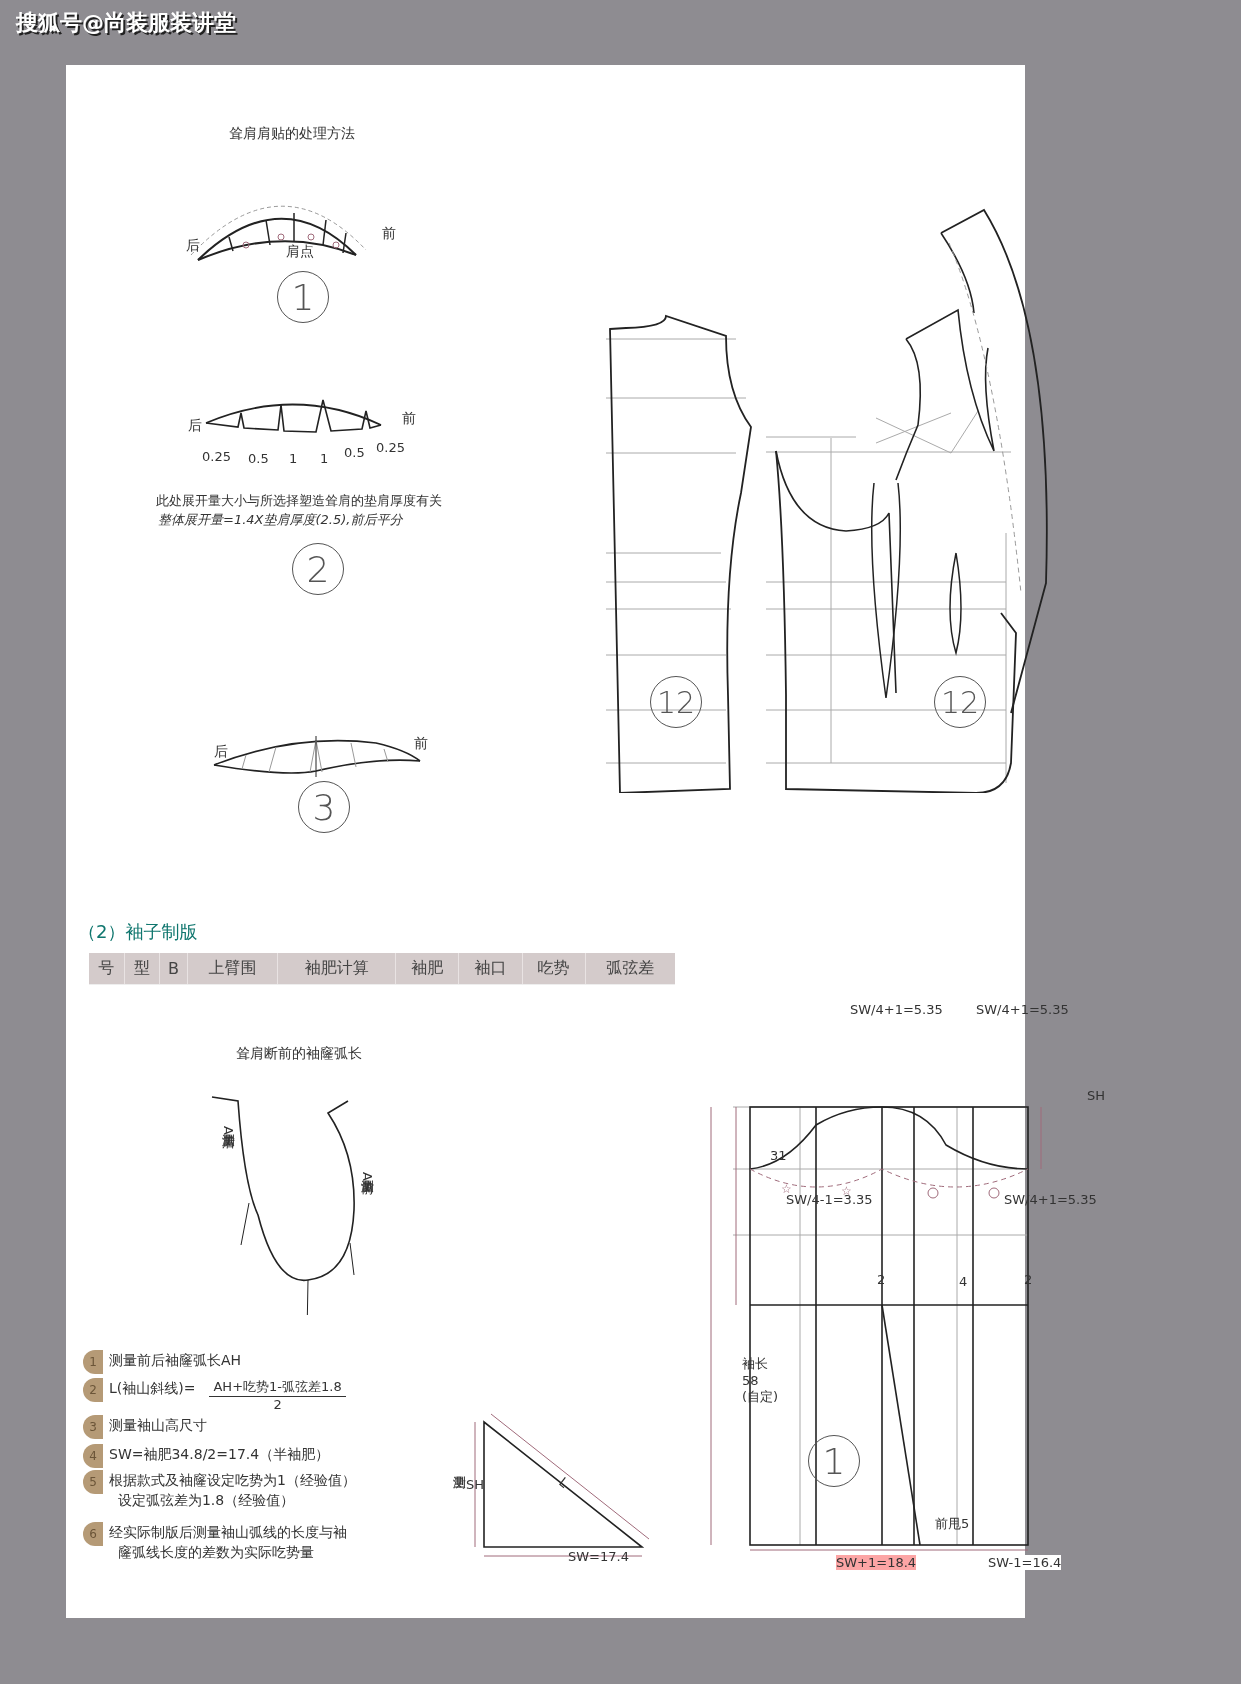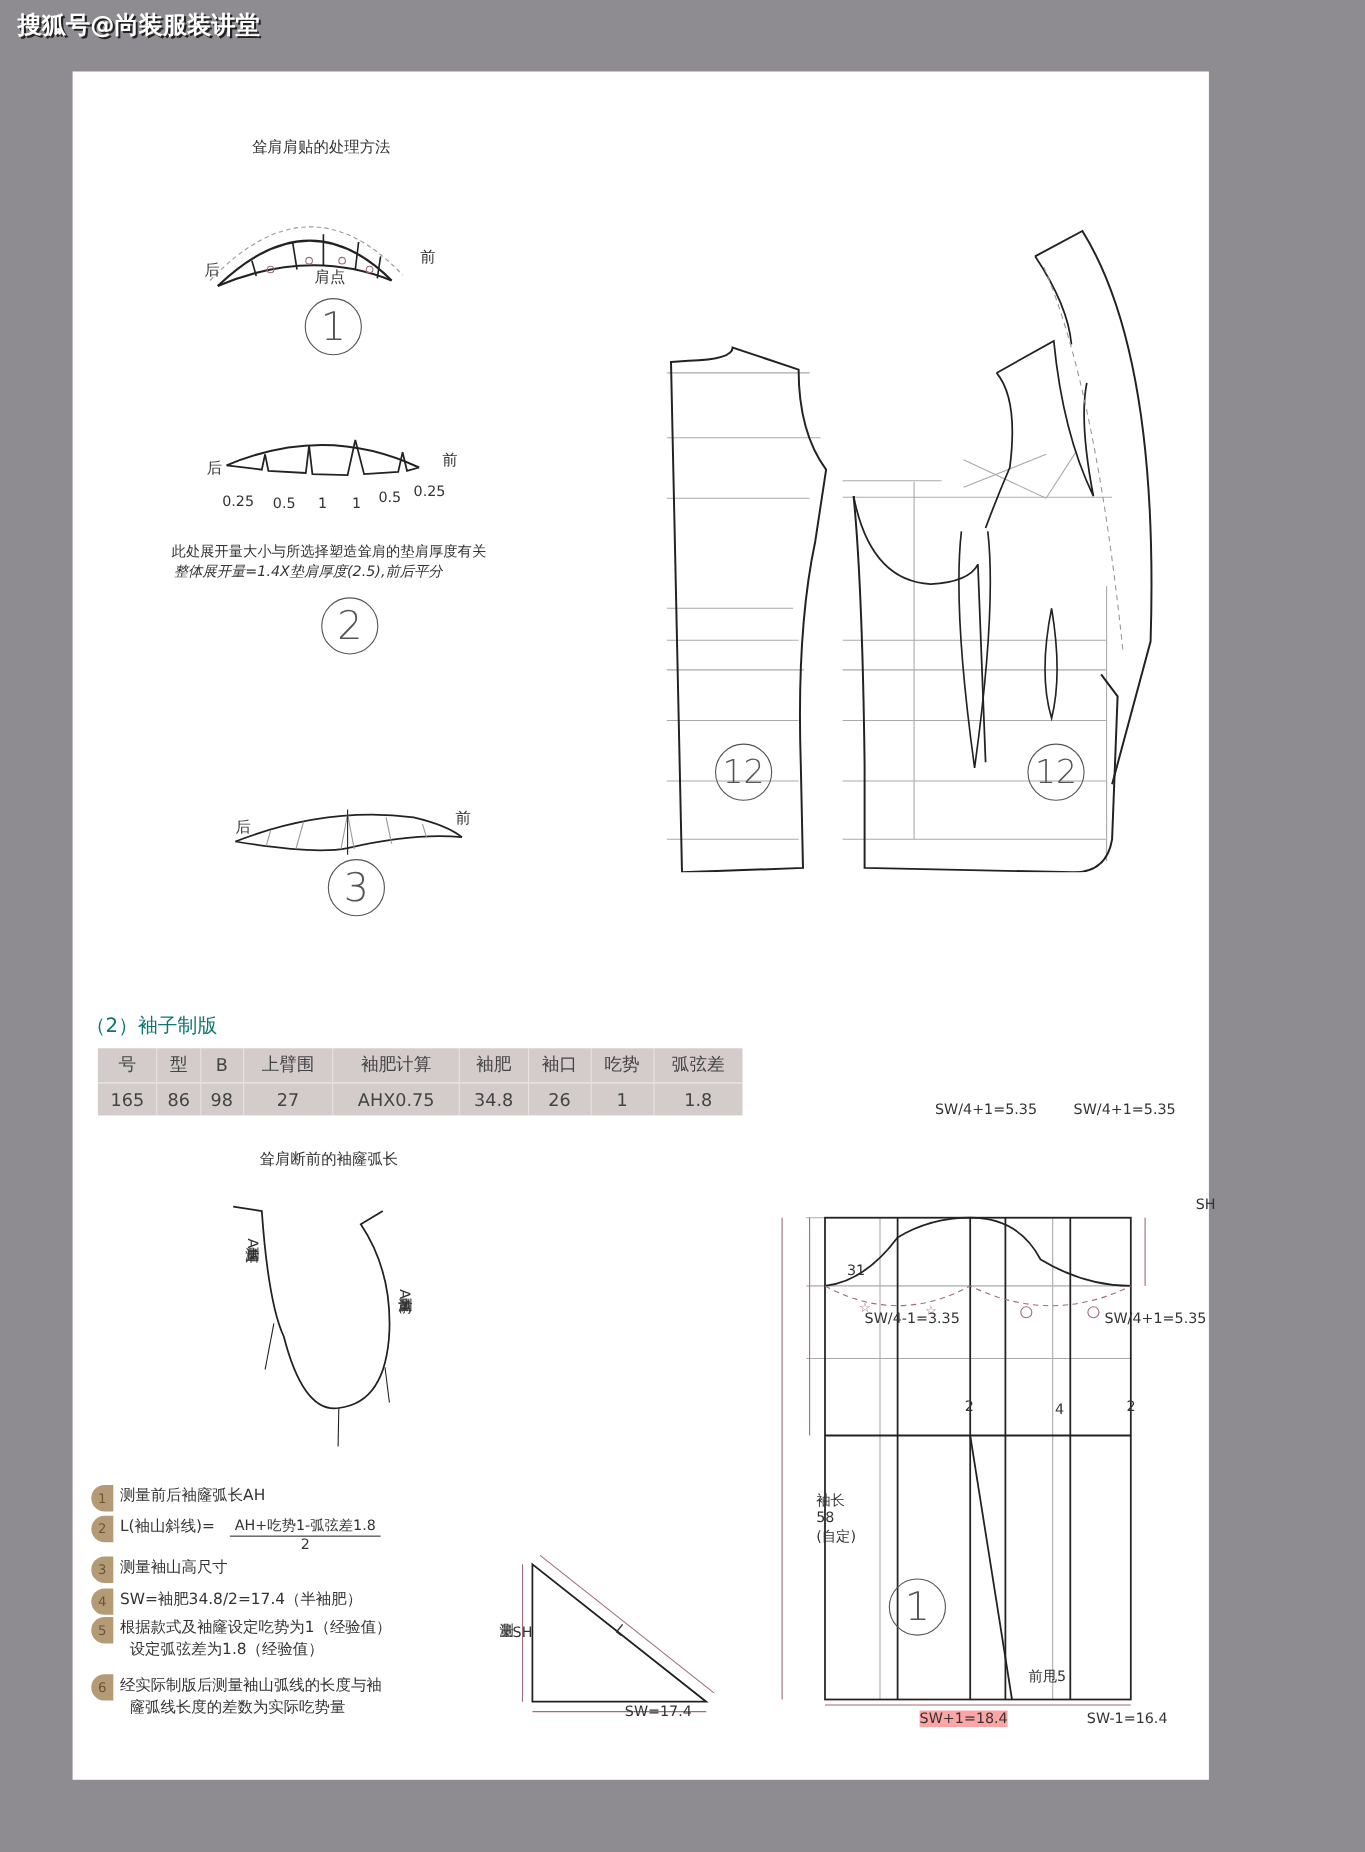--- a/index.html
+++ b/index.html
@@ -1,20 +1,20 @@
 <!DOCTYPE html>
 <html><head>
 <meta charset="utf-8">
 <style>
   html,body{margin:0;padding:0;}
   body{width:1241px;height:1684px;background:#8e8c91;position:relative;overflow:hidden;
        font-family:"DejaVu Sans","Liberation Sans",sans-serif;color:#333;}
   .watermark-top{position:absolute;left:16px;top:8px;font-size:22px;font-weight:bold;color:#fff;
        text-shadow:2px 2px 0 #222;letter-spacing:0px;}
-  .page{position:absolute;left:66px;top:65px;width:1033px;height:1553px;background:#fff;}
+  .page{position:absolute;left:66px;top:65px;width:959px;height:1553px;background:#fff;}
   .abs{position:absolute;}
   .lbl{position:absolute;font-size:14px;color:#333;white-space:nowrap;}
   .sm{font-size:13px;}
   .circ-num{position:absolute;border:1px solid #555;border-radius:50%;display:flex;align-items:center;
        justify-content:center;color:#555;font-size:36px;font-weight:300;}
   .sec-title{position:absolute;font-size:18px;color:#0f766e;}
   table.params{position:absolute;left:23px;top:888px;width:586px;border-collapse:collapse;background:#d4cbcb;
        font-size:16px;color:#444;}
   table.params td{text-align:center;padding:5px 2px;border-left:1px solid #e9e3e3;}
   table.params td:first-child{border-left:none;}
@@ -140,31 +140,20 @@
       <td>号</td>
       <td>型</td>
       <td>B</td>
       <td>上臂围</td>
       <td>袖肥计算</td>
       <td>袖肥</td>
       <td>袖口</td>
       <td>吃势</td>
       <td>弧弦差</td>
     </tr>
-    <tr>
-      <td>165</td>
-      <td>86</td>
-      <td>98</td>
-      <td>27</td>
-      <td>AHX0.75</td>
-      <td>34.8</td>
-      <td>26</td>
-      <td>1</td>
-      <td>1.8</td>
-    </tr>
   </tbody>
     </table>
 
   <div class="lbl" style="left:170px;top:980px;">耸肩断前的袖窿弧长</div>
   <svg class="abs" style="left:140px;top:1010px;" width="170" height="240">
     <path d="M6,22 L32,26 Q38,110 52,140 Q70,210 102,205 Q145,200 148,135 Q150,80 122,38 L142,26" fill="none" stroke="#222" stroke-width="1.6"></path>
     <line x1="43" y1="128" x2="35" y="170" y2="170" stroke="#222"></line>
     <line x1="102" y1="205" x2="101" y2="260" stroke="#222"></line>
     <line x1="144" y1="168" x2="148" y2="200" stroke="#222"></line>
   </svg>

